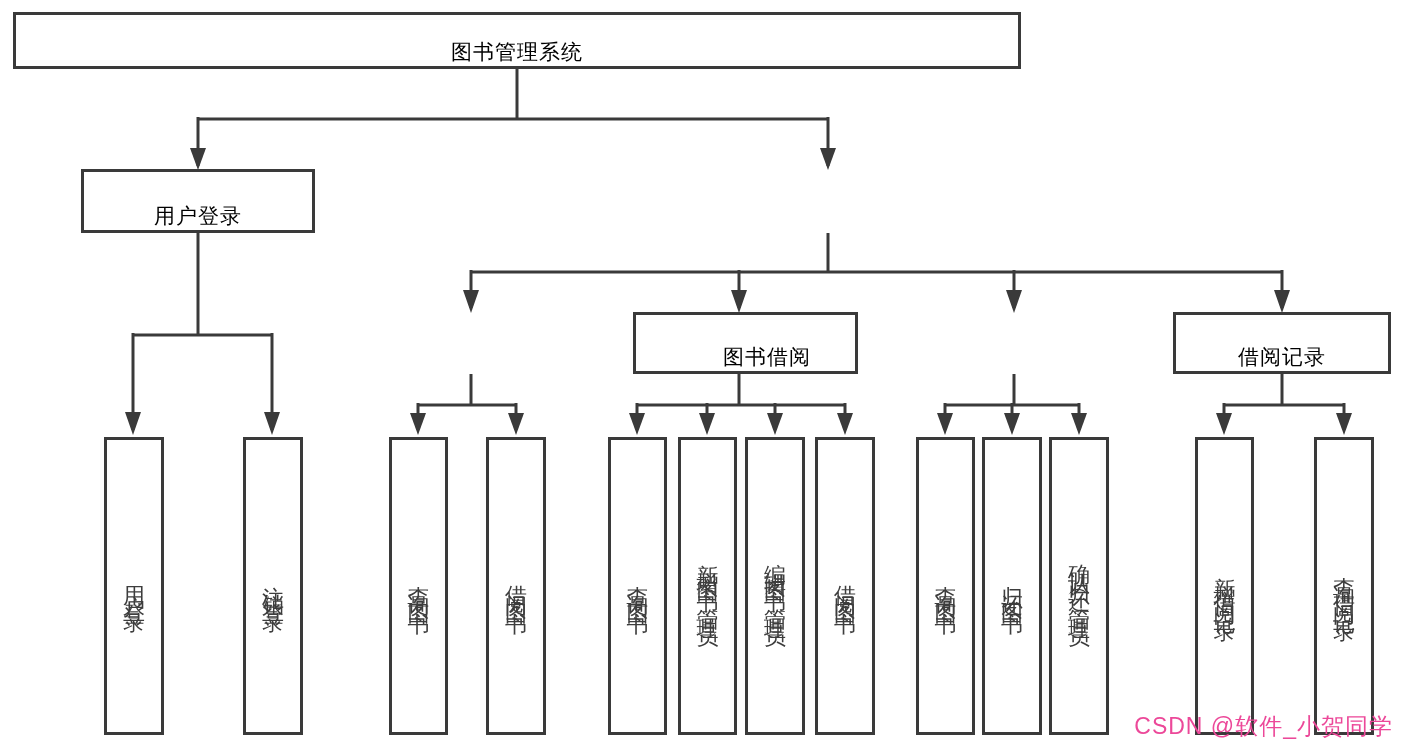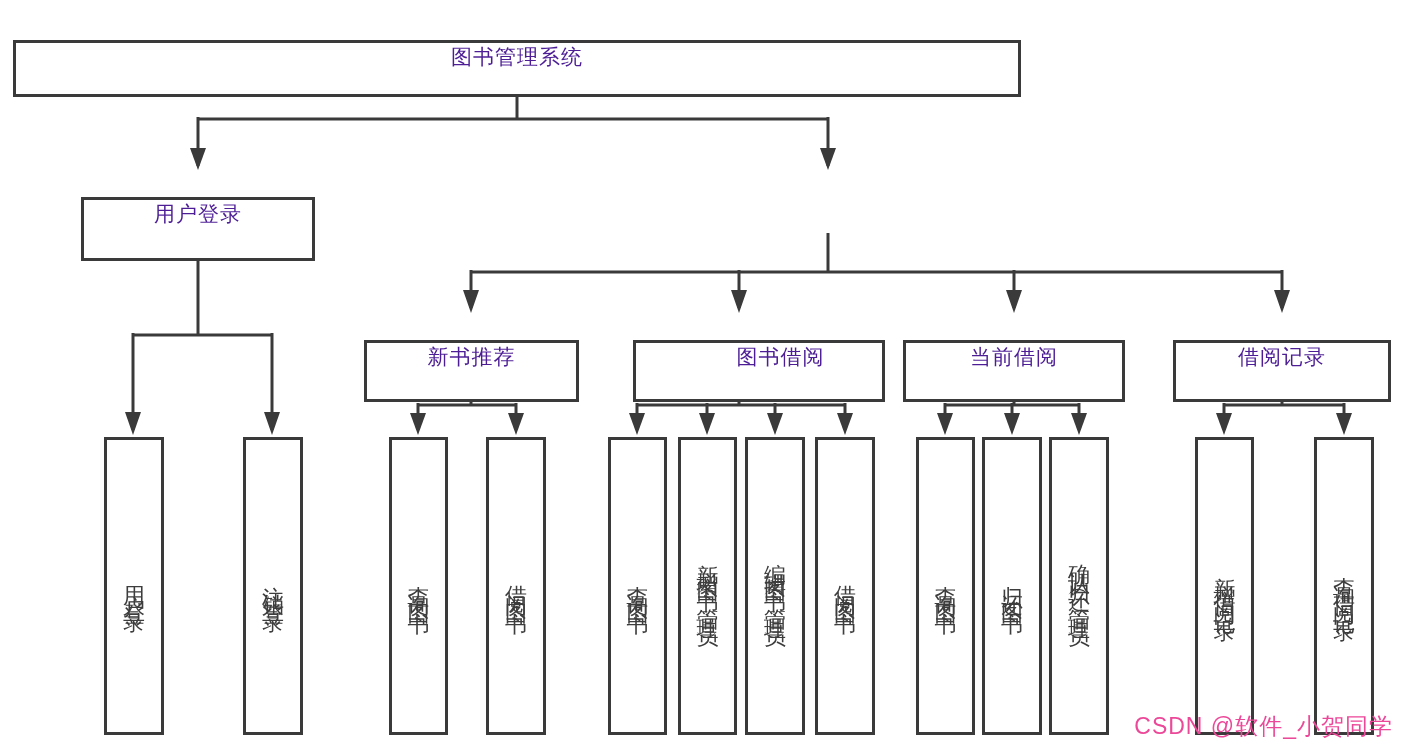--- a/index.html
+++ b/index.html
@@ -15,28 +15,27 @@
     position: absolute;
     left: 0; top: 0;
     width: 1405px; height: 747px;
     z-index: 1;
   }
   .hbox {
     position: absolute;
     border: 3px solid #3a3a3a;
     background: #ffffff;
     display: flex;
-    align-items: flex-start;
+    align-items: flex-end;
     justify-content: center;
     box-sizing: border-box;
     z-index: 2;
-    color: #4c1d95;
+    color: #000000;
     font-size: 21px;
     letter-spacing: 1px;
-    margin-top: 28px;
   }
   .leaf {
     position: absolute;
     border: 3px solid #3a3a3a;
     background: #ffffff;
     display: flex;
     align-items: center;
     justify-content: center;
     box-sizing: border-box;
     z-index: 2;
@@ -131,28 +130,22 @@
   </svg>
 
   <div class="hbox" style="left:13px; top:12px; width:1008px; height:57px;">
     <span>图书管理系统</span>
   </div>
 
   <div class="hbox" style="left:81px; top:169px; width:234px; height:64px;">
     <span>用户登录</span>
   </div>
 
-  <div class="hbox" style="left:364px; top:312px; width:215px; height:62px;">
-    <span>新书推荐</span>
-  </div>
-  <div class="hbox" style="left:633px; top:312px; width:252px; height:62px;padding-left:43px;">
+  <div class="hbox" style="left:633px; top:312px; width:225px; height:62px;padding-left:43px;">
     <span>图书借阅</span>
-  </div>
-  <div class="hbox" style="left:903px; top:312px; width:222px; height:62px;">
-    <span>当前借阅</span>
   </div>
   <div class="hbox" style="left:1173px; top:312px; width:218px; height:62px;">
     <span>借阅记录</span>
   </div>
 
   <div class="leaf" style="left:104px; top:437px; width:60px; height:298px;">
     <span>用户登录</span>
   </div>
   <div class="leaf" style="left:243px; top:437px; width:60px; height:298px;">
     <span>注销登录</span>

